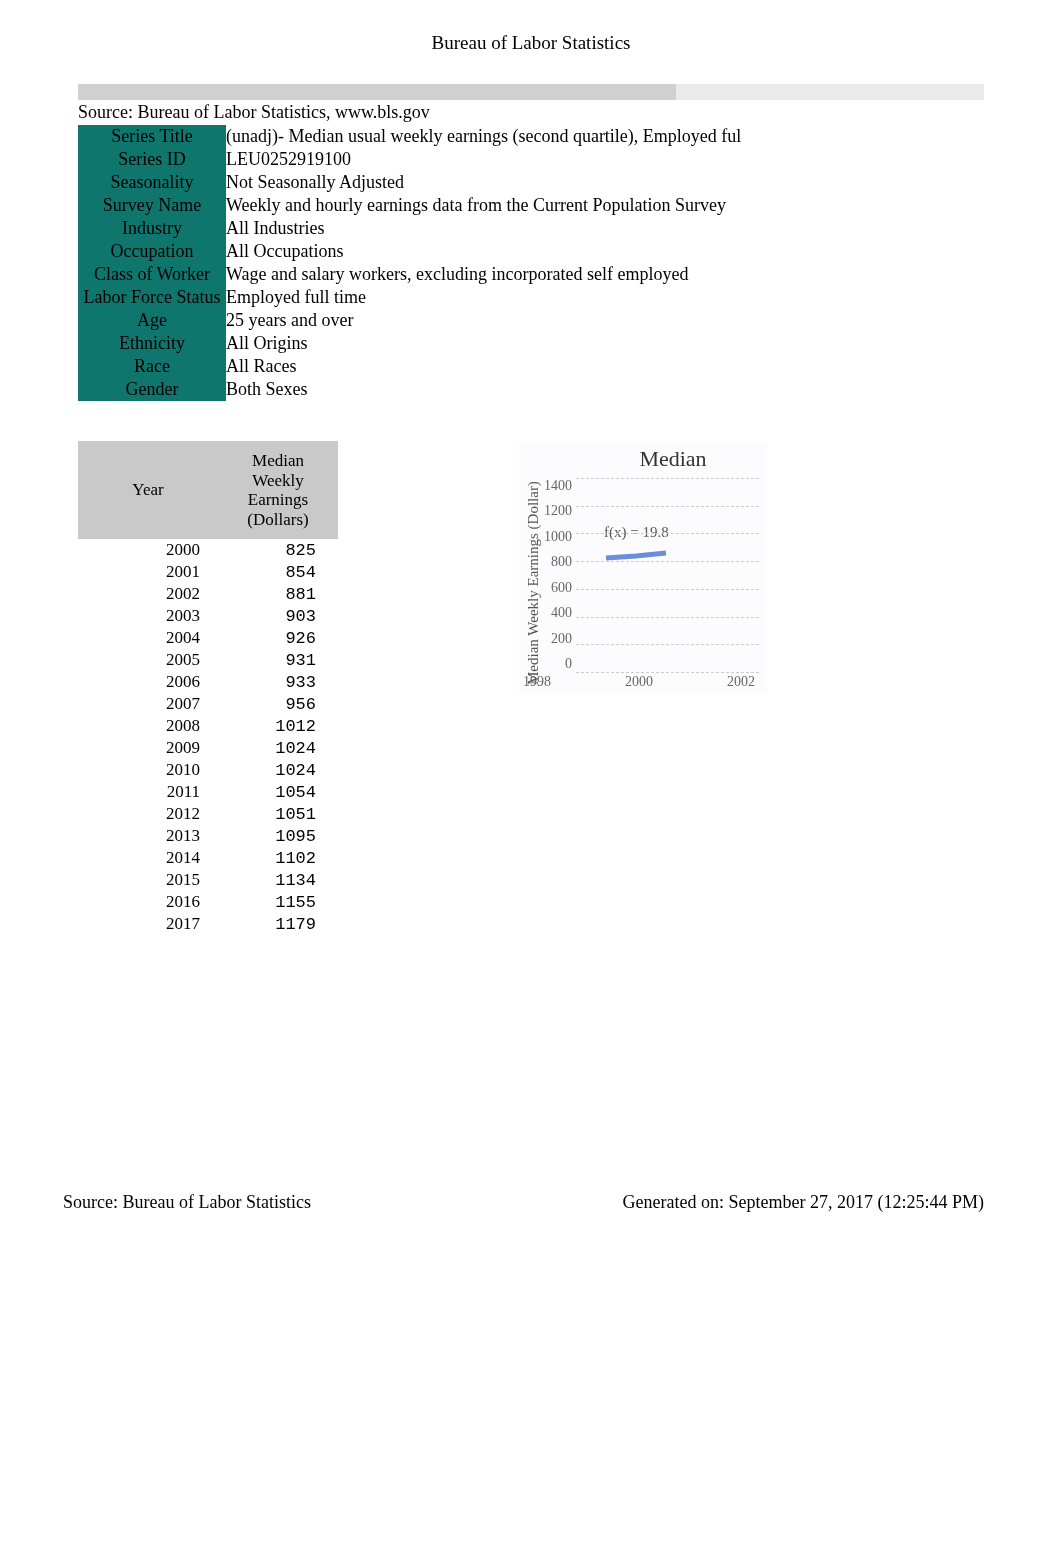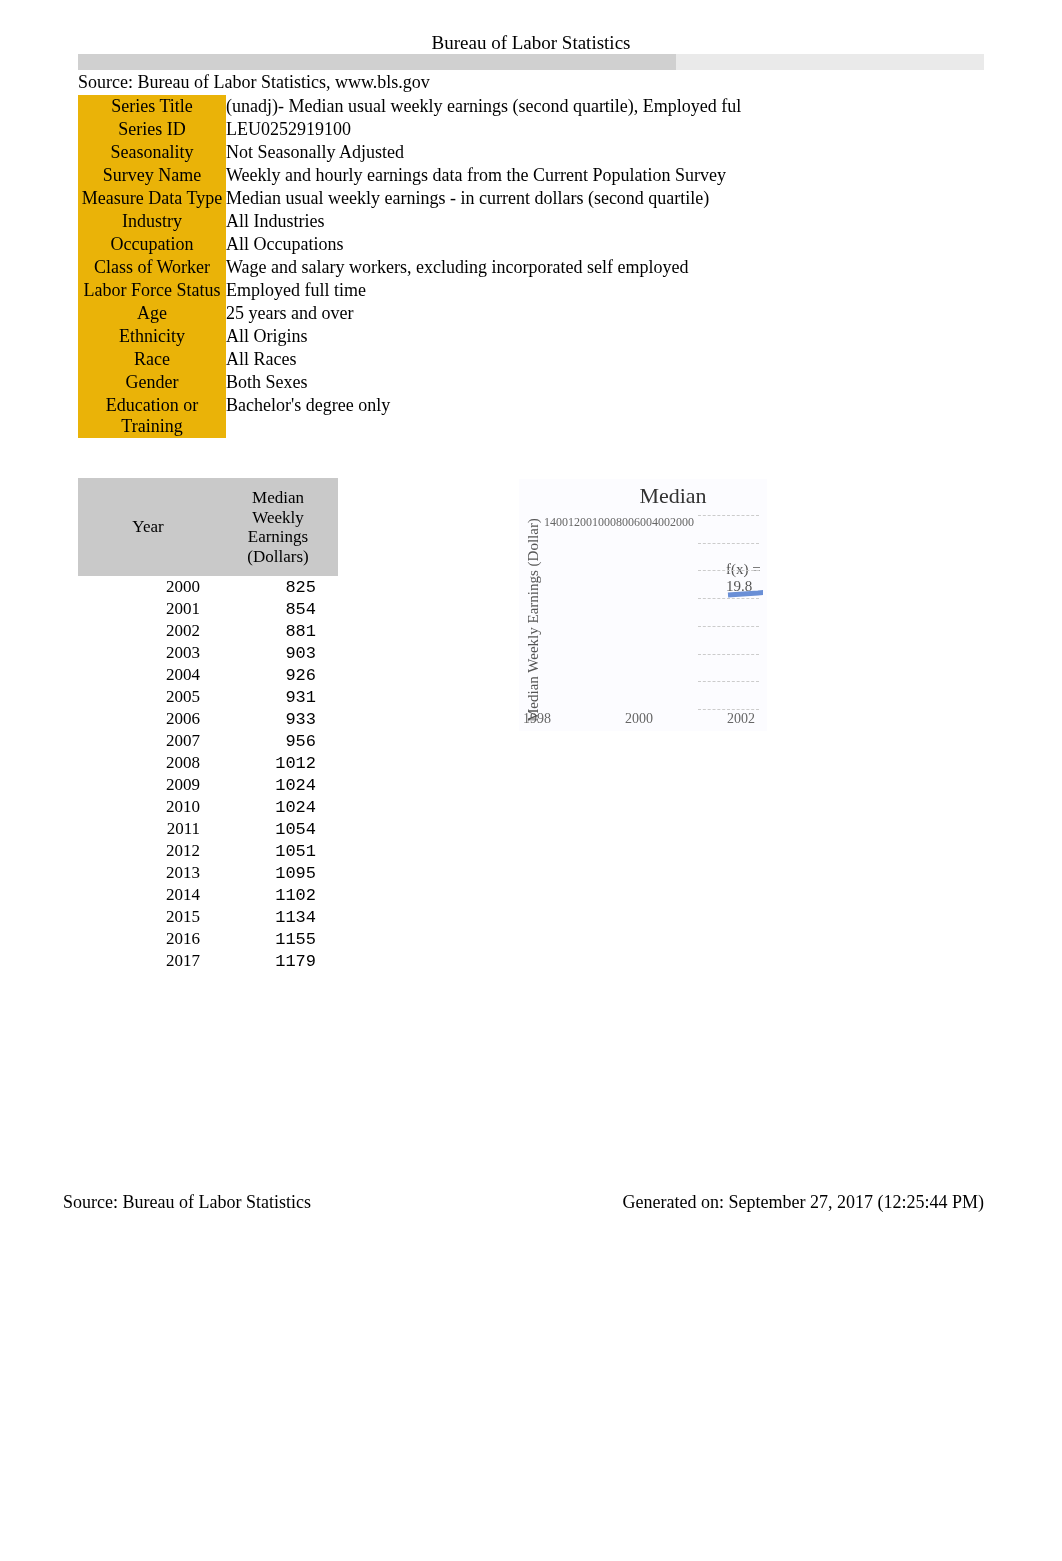--- a/index.html
+++ b/index.html
@@ -10,20 +10,21 @@
       background: #fff;
       width: 1062px;
       min-height: 1561px;
       position: relative;
       padding: 0;
     }
     .page-title {
       text-align: center;
       font-size: 19px;
       padding-top: 32px;
+      padding-bottom: 30px;
     }
     .rule-bar {
       height: 16px;
       width: 906px;
       margin-left: 78px;
       background: linear-gradient(90deg, #d0d0d0 0%, #d0d0d0 66%, #eaeaea 66%, #eaeaea 100%);
     }
     .source-line {
       margin-left: 78px;
       margin-top: 2px;
@@ -33,21 +34,21 @@
       margin-left: 78px;
       margin-top: 2px;
       border-collapse: collapse;
     }
     .meta-table td {
       vertical-align: top;
       padding: 1px 0;
       font-size: 18px;
     }
     .meta-label {
-      background: #eab308;
+      background: #0f766e;
       width: 148px;
       text-align: center;
       padding-right: 2px;
       padding-left: 2px;
     }
     .meta-value {
       padding-left: 6px;
       white-space: nowrap;
     }
     .content-row {
@@ -110,23 +111,23 @@
     .ylabel {
       writing-mode: vertical-rl;
       transform: rotate(180deg);
       font-size: 15px;
       text-align: center;
       color: #555;
       padding: 0 2px;
     }
     .yticks {
       display: flex;
-      flex-direction: row;
+      flex-direction: column;
       justify-content: space-between;
-      font-size: 12px;
+      font-size: 14px;
       color: #666;
       text-align: right;
       padding: 0 4px 16px 0;
       height: 210px;
     }
     .plot-area {
       flex: 1;
       position: relative;
       border-left: 0;
       border-bottom: 0;
@@ -186,24 +187,20 @@
       </tr>
       <tr>
         <td class="meta-label">Seasonality</td>
         <td class="meta-value">Not Seasonally Adjusted</td>
       </tr>
       <tr>
         <td class="meta-label">Survey Name</td>
         <td class="meta-value">Weekly and hourly earnings data from the Current Population Survey</td>
       </tr>
       <tr>
-        <td class="meta-label">Measure Data Type</td>
-        <td class="meta-value">Median usual weekly earnings - in current dollars (second quartile)</td>
-      </tr>
-      <tr>
         <td class="meta-label">Industry</td>
         <td class="meta-value">All Industries</td>
       </tr>
       <tr>
         <td class="meta-label">Occupation</td>
         <td class="meta-value">All Occupations</td>
       </tr>
       <tr>
         <td class="meta-label">Class of Worker</td>
         <td class="meta-value">Wage and salary workers, excluding incorporated self employed</td>
@@ -220,24 +217,20 @@
         <td class="meta-label">Ethnicity</td>
         <td class="meta-value">All Origins</td>
       </tr>
       <tr>
         <td class="meta-label">Race</td>
         <td class="meta-value">All Races</td>
       </tr>
       <tr>
         <td class="meta-label">Gender</td>
         <td class="meta-value">Both Sexes</td>
-      </tr>
-      <tr>
-        <td class="meta-label">Education or Training</td>
-        <td class="meta-value">Bachelor's degree only</td>
       </tr>
     </tbody>
 </table>
 
 <div class="content-row">
   <table class="data-table">
     <thead>
       <tr>
         <th class="year-head">Year</th>
         <th class="val-head" id="val-head">Median<br>Weekly<br>Earnings<br>(Dollars)</th>

